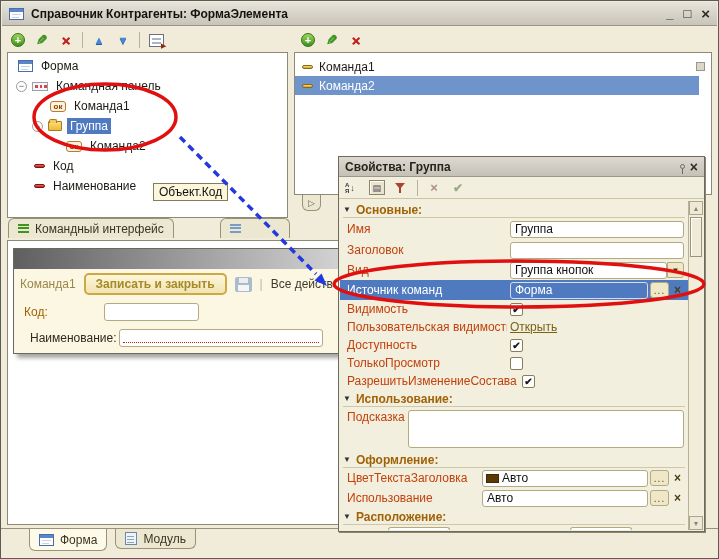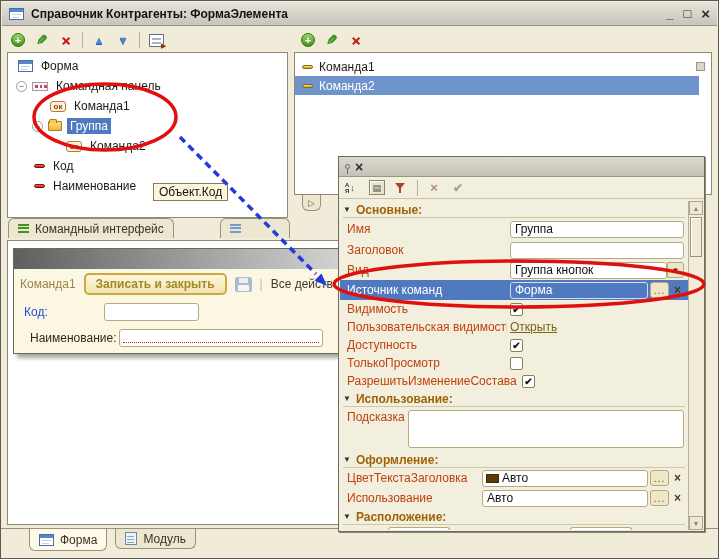--- a/index.html
+++ b/index.html
@@ -263,21 +263,21 @@
     <div class="card abs" style="left:5px;top:7px;width:327px;height:106px;">
       <div class="card-head"></div>
       <div class="flex" style="height:30px;padding:0 6px;gap:8px;">
         <span style="color:#9a8648;">Команда1</span>
         <span class="btn-save">Записать и закрыть</span>
         <span class="floppy"></span>
         <span style="color:#c0b890;">|</span>
         <span style="color:#3f3a2c;white-space:nowrap;">Все действ</span>
       </div>
       <div class="flex" style="height:26px;padding:0 10px;">
-        <span style="width:80px;color:#1d4ed8;">Код:</span>
+        <span style="width:80px;color:#a16207;">Код:</span>
         <span class="pv-input" style="width:95px;"></span>
       </div>
       <div class="flex" style="height:26px;padding:0 16px;">
         <span style="color:#2e2a1c;margin-right:2px;">Наименование:</span>
         <span class="pv-input" style="flex:1;">
             <span class="red-dots"></span>
           </span>
       </div>
     </div>
   </div>
@@ -290,20 +290,21 @@
       </div>
       <div class="tab bottom">
         <span class="module-ico"></span>
         <span>Модуль</span>
       </div>
     </div>
   </div>
 
   <div class="abs props" style="left:337px;top:155px;width:367px;height:376px;">
     <div class="props-title">
+      <span class="t">Свойства: Группа</span>
       <span class="pin"></span>
       <span style="font-weight:bold;font-size:14px;color:#2e2c28;">×</span>
     </div>
     <div class="props-tbar">
       <span class="tbtn">
         <span class="ico-sort">
           <span class="lets">
               <span>А</span>
               <span>Я</span>
             </span>

